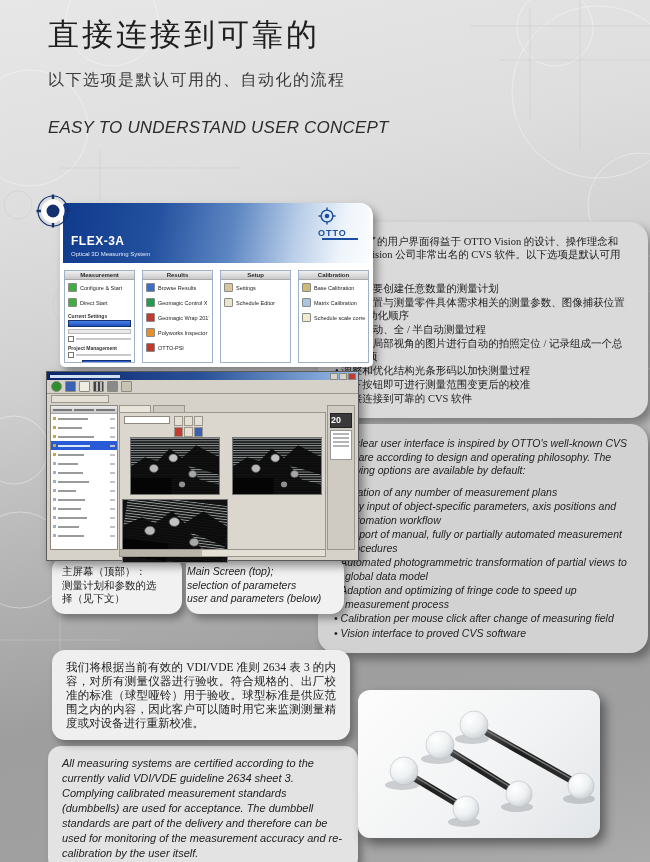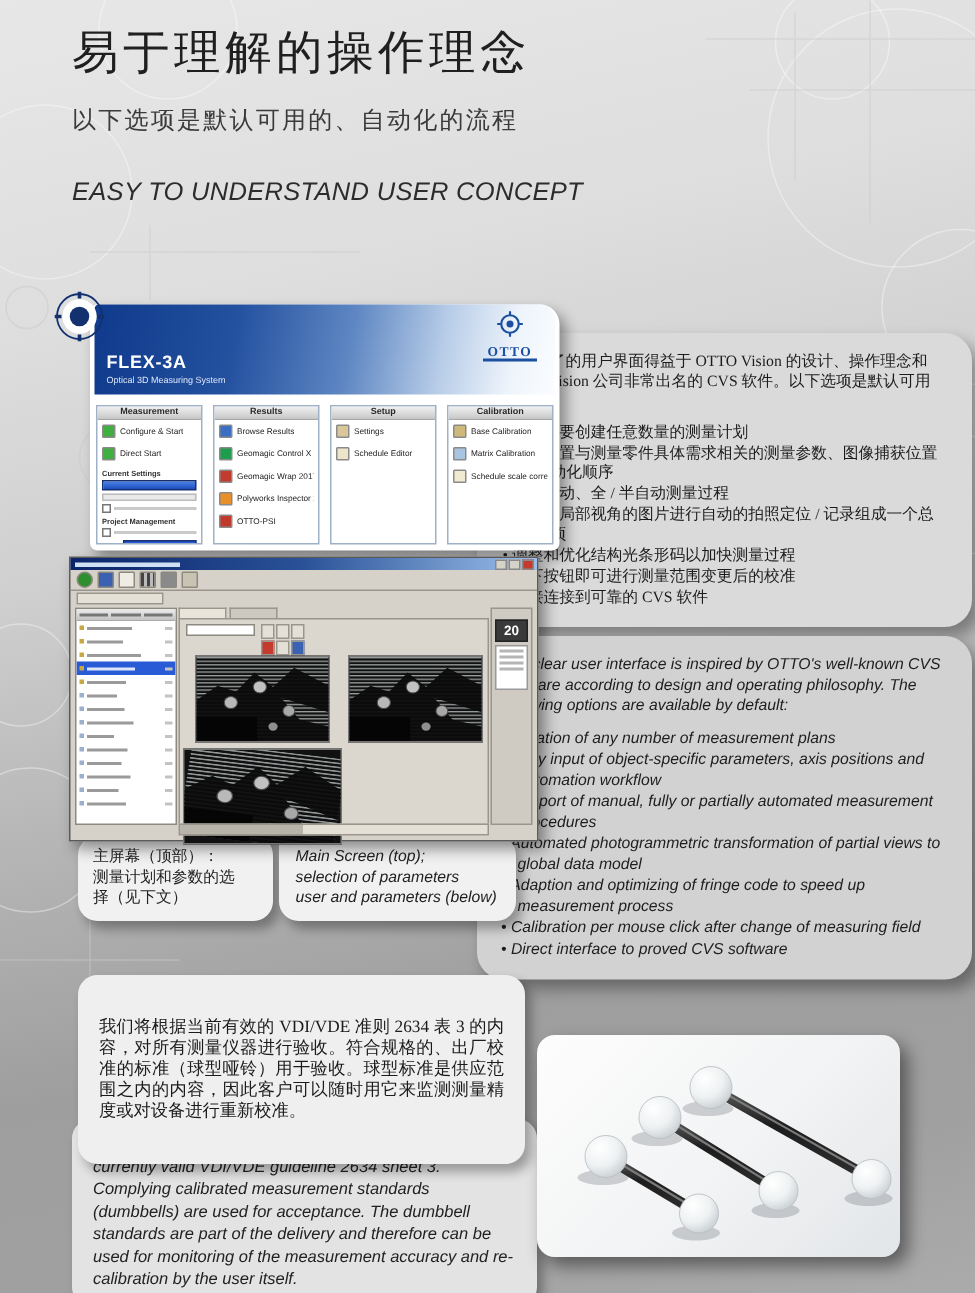--- a/index.html
+++ b/index.html
@@ -24,34 +24,34 @@
             font-style:italic;font-size:10.5px;line-height:13.5px;color:#1e1e1e;}
   .panel p{margin:0 0 8px 0;}
   .panel ul{margin:0;padding:0;list-style:none;}
   li.bullet{padding-left:11px;text-indent:-11px;margin:0 0 1px 0;}
   li.bullet::before{content:"•  ";}
   
   .wbox{position:absolute;background:#f1f1f1;border-radius:13px;box-shadow:4px 5px 7px rgba(0,0,0,.32);
         box-sizing:border-box;z-index:3;}
   .cap-cn{left:52px;top:557px;width:130px;min-height:55px;padding:8px 10px;
           font-family:"Liberation Serif","DejaVu Serif",serif;font-size:10.5px;line-height:13.5px;color:#222;}
-  .cap-en{left:186px;top:557px;width:158px;min-height:55px;padding:8px 11px;
+  .cap-en{left:186px;top:557px;width:158px;min-height:55px;padding:8px 1px;
           font-style:italic;font-size:10.5px;line-height:13.5px;color:#222;border-radius:4px 13px 13px 13px;}
-  .box-cn{left:52px;top:650px;width:298px;min-height:86px;padding:28px 14px;background:#efefef;
+  .box-cn{left:52px;top:650px;width:298px;min-height:86px;padding:10px 14px;background:#efefef;
           font-family:"Liberation Serif","DejaVu Serif",serif;font-size:11.5px;line-height:14px;color:#1b1b1b;text-align:justify;}
   .box-en{left:48px;top:746px;width:310px;min-height:94px;padding:10px 14px;background:#e3e3e3;z-index:2;
           font-style:italic;font-size:11px;line-height:15px;color:#222;}
   
   .shot1{position:absolute;left:60px;top:203px;width:313px;height:164px;background:#fff;
          border-radius:5px 13px 5px 5px;box-shadow:4px 5px 9px rgba(0,0,0,.38);z-index:4;}
   .banner{position:absolute;left:3px;right:3px;top:0;height:60px;border-radius:3px 10px 0 0;
           background:linear-gradient(100deg,#103a8c 0%,#23509f 30%,#5d86c2 55%,#b8cde8 75%,#eef4fb 90%,#fbfdff 100%);}
   .app-name{position:absolute;left:8px;bottom:15px;color:#fff;font-size:12px;font-weight:bold;letter-spacing:.5px;}
   .app-sub{position:absolute;left:8px;bottom:6px;color:#dfe9f7;font-size:6px;}
-  .otto-logo{position:absolute;right:8px;top:4px;width:44px;text-align:center;font-family:Liberation Serif, serif;}
+  .otto-logo{position:absolute;right:8px;top:4px;width:44px;text-align:left;}
   .otto-text{font-size:9px;font-weight:bold;color:#1b4fa0;letter-spacing:1px;line-height:8px;}
   .otto-line{height:2px;background:#1b4fa0;margin:1px 4px 0 4px;}
   .cols{position:absolute;left:4px;right:4px;top:67px;bottom:4px;display:flex;gap:7px;}
   .col{flex:1;background:#fff;border:1px solid #9fb1c6;display:flex;flex-direction:column;overflow:hidden;}
   .col-h{background:linear-gradient(#f0f0f0,#c9c9c9);border-bottom:1px solid #a8a8a8;
          font-size:6px;font-weight:bold;color:#2a2a2a;text-align:center;padding:1px 0;}
   .col-body{padding:3px 3px;flex:1;}
   .app-row{display:flex;align-items:center;gap:3px;margin:0 0 6px 0;}
   .app-ico{width:7px;height:7px;border:1px solid #8a8a8a;border-radius:1px;flex:none;}
   .app-label{font-size:5.5px;color:#1c1c1c;white-space:nowrap;overflow:hidden;}
@@ -94,21 +94,21 @@
   .mctl{position:absolute;left:4px;top:3px;display:flex;gap:4px;align-items:flex-start;}
   .minp{width:44px;height:6px;background:#fff;border:1px solid #8d897f;}
   .mbtns{display:grid;grid-template-columns:repeat(3,9px);gap:1px;}
   .mbtn{height:8px;background:#e4e0d6;border:1px solid #9a968e;}
   .fring{position:absolute;border:1px solid #777;background:#111;}
   .f1{left:10px;top:24px;width:88px;height:56px;}
   .f2{left:112px;top:24px;width:88px;height:56px;}
   .f3{left:2px;top:86px;width:104px;height:62px;}
   .rpanel{position:absolute;right:3px;top:33px;width:26px;bottom:10px;background:#cfcbc3;border:1px solid #9a968e;}
   .counter{margin:7px 2px 2px 2px;background:#3a3a3a;border:1px solid #222;color:#fff;
-           font-size:9px;font-weight:bold;text-align:center;line-height:13px;height:13px;}
+           font-size:9px;font-weight:bold;line-height:13px;height:13px;}
   .note{margin:2px;background:#fff;border:1px solid #999;height:24px;padding:2px;}
   .note i{display:block;height:2px;background:#b5b5b5;margin-bottom:2px;}
   .hscroll{position:absolute;left:72px;right:32px;bottom:3px;height:6px;background:#e4e0d6;border:1px solid #9a968e;}
   .hthumb{width:40%;height:100%;background:#b8b4aa;}
   
   .target{position:absolute;left:36px;top:194px;z-index:5;}
   
   .photo{position:absolute;left:358px;top:690px;width:242px;height:148px;border-radius:12px;z-index:3;
          background:linear-gradient(135deg,#fdfdfd 0%,#f2f3f4 55%,#e2e5e8 100%);
          box-shadow:5px 6px 11px rgba(0,0,0,.45);overflow:hidden;}
@@ -158,21 +158,21 @@
       <rect x="0" y="50" width="46" height="20" fill="#050505"></rect>
       <circle cx="26" cy="38" r="5" fill="#b9b9b9" stroke="#4a4a4a" stroke-width="0.8"></circle>
       <circle cx="48" cy="25" r="5" fill="#c2c2c2" stroke="#4a4a4a" stroke-width="0.8"></circle>
       <circle cx="70" cy="45" r="4.5" fill="#a8a8a8" stroke="#4a4a4a" stroke-width="0.8"></circle>
       <circle cx="58" cy="58" r="3.5" fill="#8f8f8f"></circle>
     </g>
   </defs>
 </svg>
 
 <div class="header">
-  <div class="title-cn">易于理解的操作理念</div>
+  <div class="title-cn">直接连接到可靠的</div>
   <div class="subtitle-cn">以下选项是默认可用的、自动化的流程</div>
   <div class="title-en">
     <div>EASY TO UNDERSTAND USER CONCEPT</div>
   </div>
 </div>
 
 <div class="panel panel-cn">
   <p>清晰明了的用户界面得益于 OTTO Vision 的设计、操作理念和 OTTO Vision 公司非常出名的 CVS 软件。以下选项是默认可用的：</p>
   <ul>
       <li class="bullet">根据需要创建任意数量的测量计划</li>
@@ -187,21 +187,21 @@
 
 <div class="panel panel-en">
   <p>The clear user interface is inspired by OTTO's well-known CVS software according to design and operating philosophy. The following options are available by default:</p>
   <ul>
       <li class="bullet">Creation of any number of measurement plans</li>
       <li class="bullet">Easy input of object-specific parameters, axis positions and automation workflow</li>
       <li class="bullet">Support of manual, fully or partially automated measurement procedures</li>
       <li class="bullet">Automated photogrammetric transformation of partial views to global data model</li>
       <li class="bullet">Adaption and optimizing of fringe code to speed up measurement process</li>
       <li class="bullet">Calibration per mouse click after change of measuring field</li>
-      <li class="bullet">Direct interface to proved CVS software</li>
+      <li class="bullet">Vision interface to proved CVS software</li>
     </ul>
 </div>
 
 <div class="shot1">
   <div class="banner">
     <div class="app-name">FLEX-3A</div>
     <div class="app-sub">Optical 3D Measuring System</div>
     <div class="otto-logo">
       <svg width="18" height="18" viewBox="0 0 20 20">
         <circle cx="10" cy="10" r="6.5" fill="none" stroke="#1b4fa0" stroke-width="1.6"></circle>

